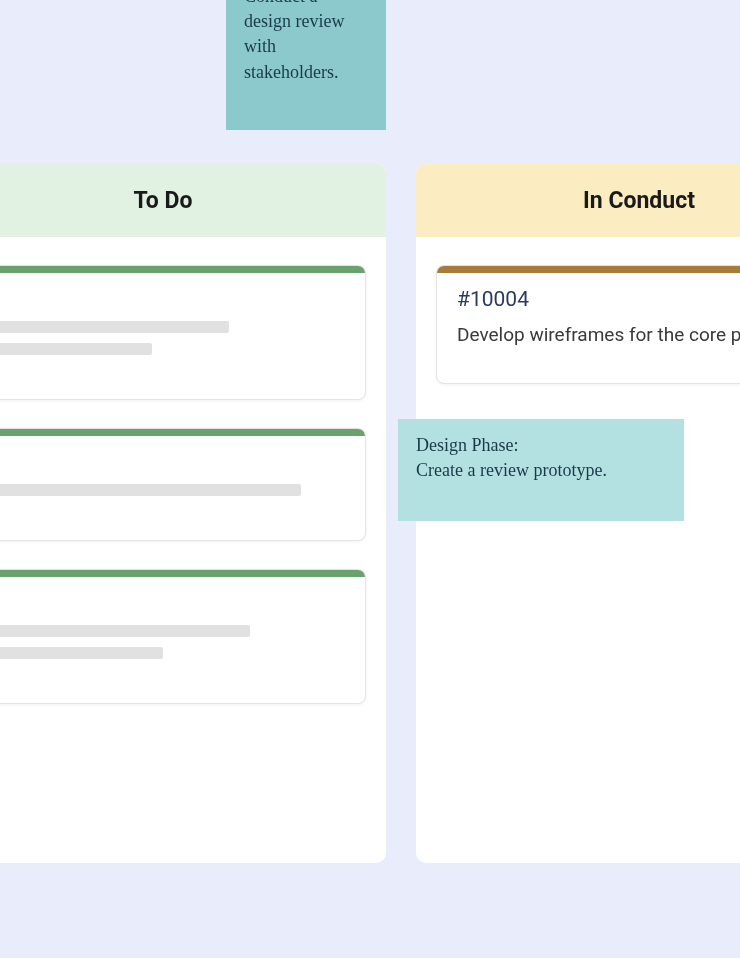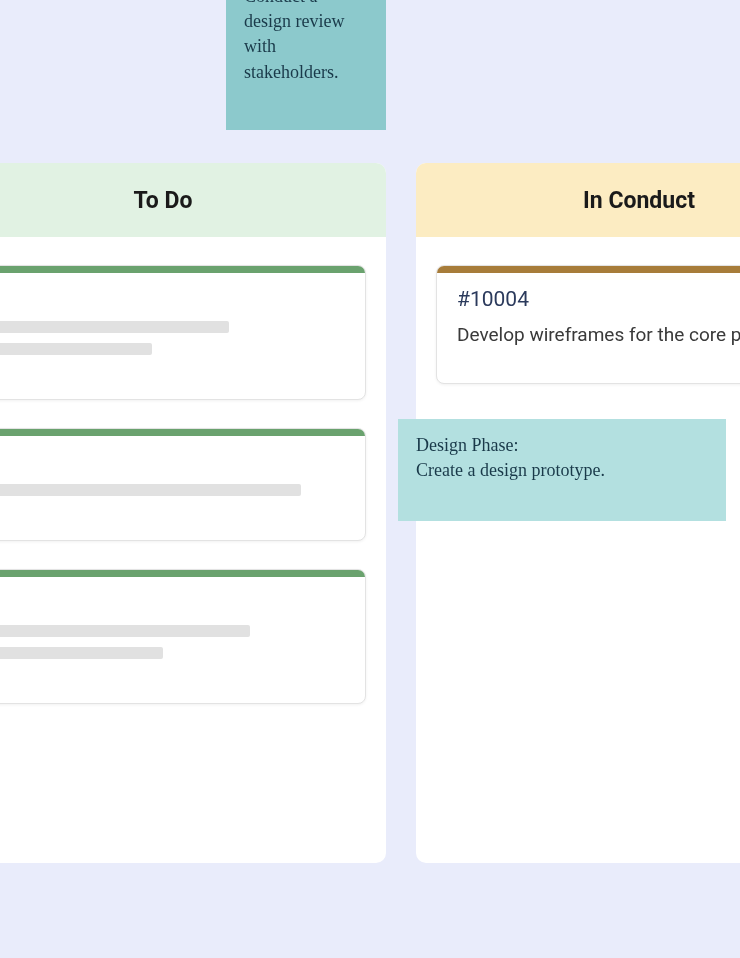--- a/index.html
+++ b/index.html
@@ -28,21 +28,21 @@
     .sticky-top {
       left: 226px;
       top: -30px;
       width: 160px;
       height: 160px;
       background: #8cc9cc;
     }
     .sticky-mid {
       left: 398px;
       top: 419px;
-      width: 328px;
+      width: 286px;
       height: 102px;
       background: #b3e0e0;
     }
     .board {
       position: absolute;
       left: -60px;
       top: 163px;
       width: 860px;
       height: 700px;
       display: flex;
@@ -180,14 +180,14 @@
         </div>
       </div>
 
     </div>
   </div>
 
 </div>
 
 <div class="sticky sticky-mid">
   <div>Design Phase:</div>
-  <div>Create a design prototype.</div>
+  <div>Create a review prototype.</div>
 </div>
 
 </body></html>

